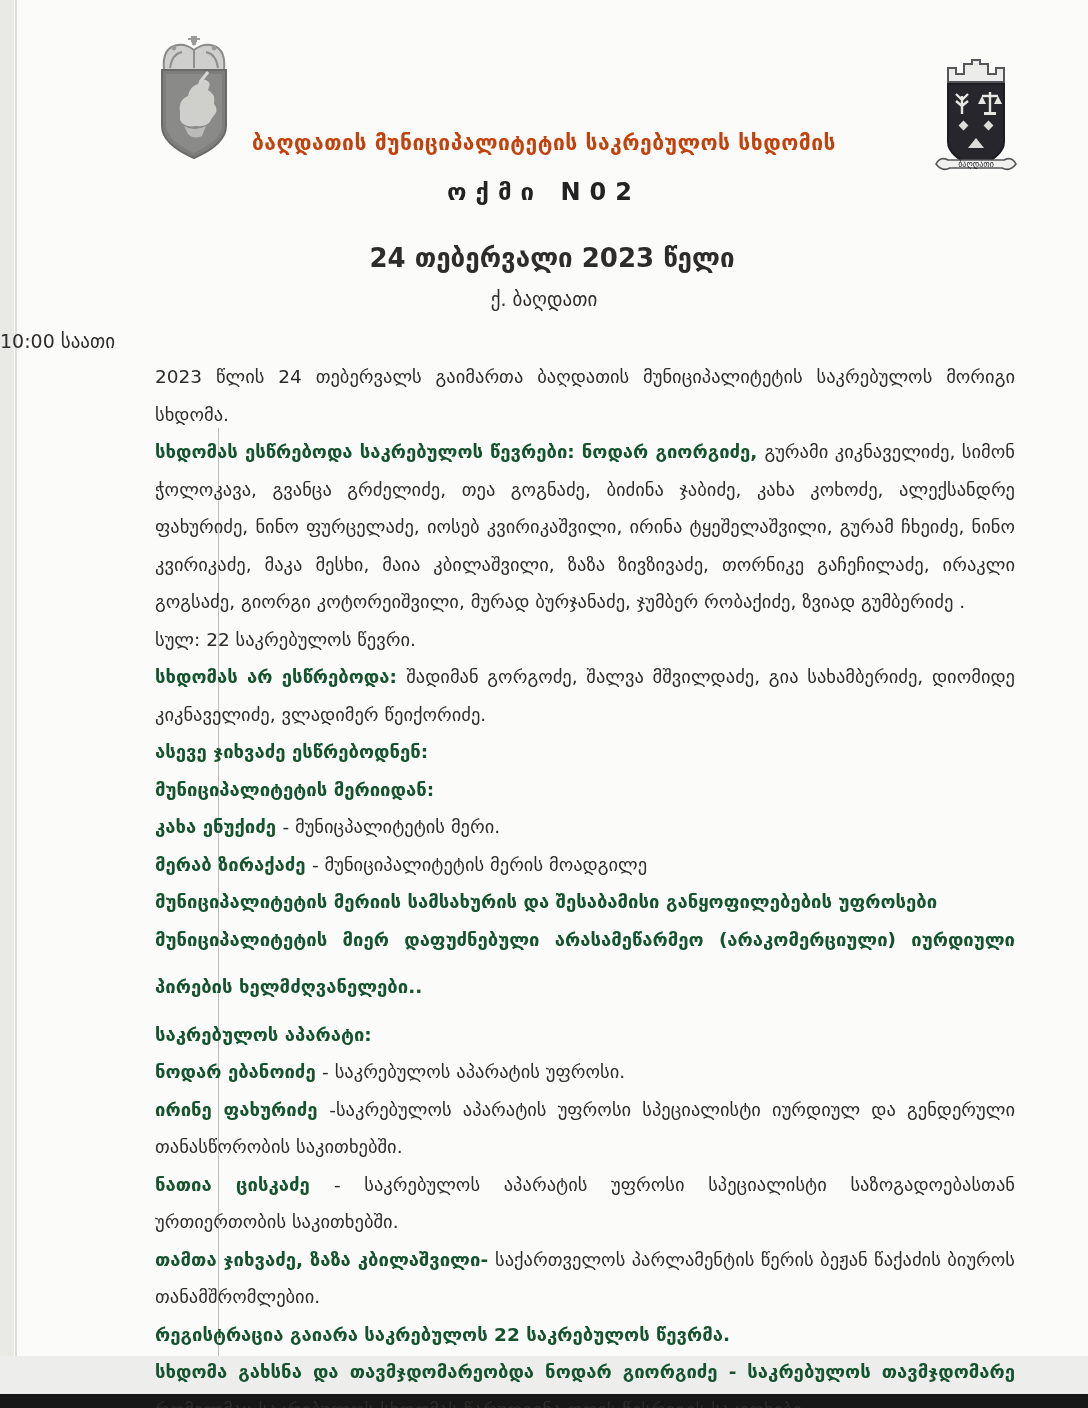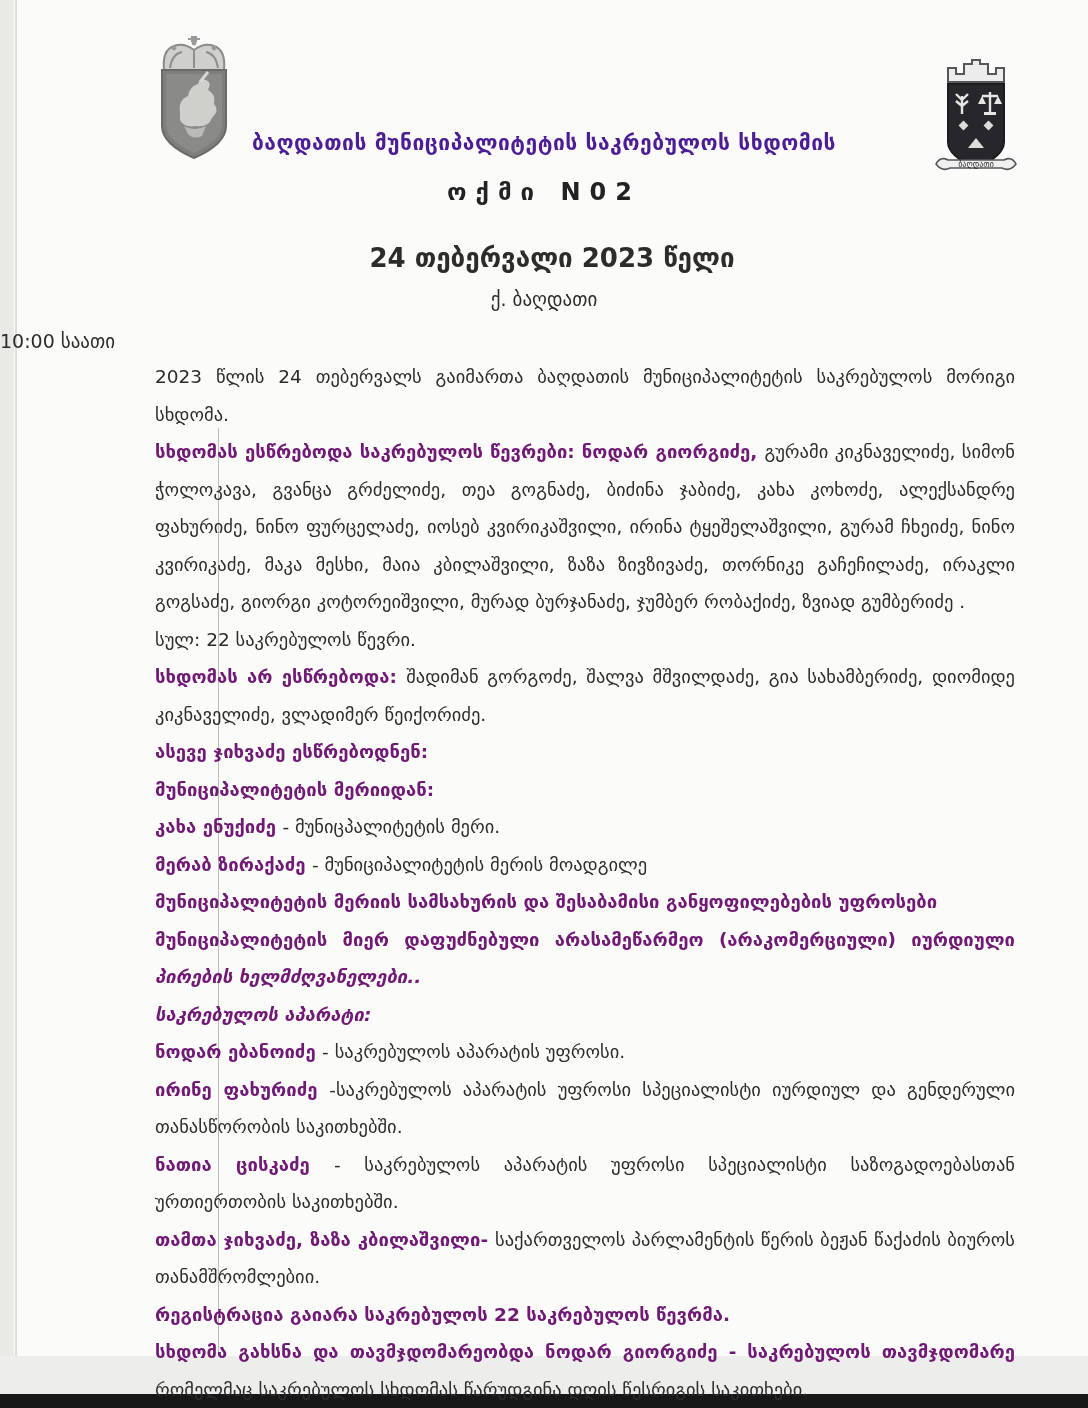--- a/index.html
+++ b/index.html
@@ -16,39 +16,39 @@
   .scan-left-strip{position:absolute;left:0;top:0;width:14px;height:1408px;background:#e9e9e6;}
   .scan-left-edge{position:absolute;left:15px;top:0;width:2px;height:1408px;background:#e0ddd8;}
   .scan-fold-line{position:absolute;left:218px;top:428px;width:1px;height:968px;background:#bdbdb8;}
   .scan-bottom-strip{position:absolute;left:0;top:1356px;width:1088px;height:38px;background:#ededeb;}
   .scan-bottom-shadow{position:absolute;left:0;top:1394px;width:1088px;height:14px;background:#171717;}
 
   
   .emblem-left{position:absolute;left:150px;top:34px;}
   .emblem-right{position:absolute;left:926px;top:56px;}
   .org-line{position:absolute;left:0;top:131px;width:100%;text-align:center;
-    font-weight:bold;font-size:21px;letter-spacing:.5px;color:#4c1d95;}
+    font-weight:bold;font-size:21px;letter-spacing:.5px;color:#c2410c;}
   .protocol-title{position:absolute;left:0;top:178px;width:100%;text-align:center;
     font-weight:bold;font-size:24px;letter-spacing:9px;color:#222;}
   .date-line{position:absolute;left:8px;top:243px;width:100%;text-align:center;
     font-weight:600;font-size:26px;}
   .city-line{position:absolute;left:0;top:288px;width:100%;text-align:center;
     font-weight:500;font-size:19px;}
   .time-line{position:absolute;left:0;top:330px;width:100%;text-align:left;
     font-weight:500;font-size:19px;}
 
   
   .doc-body{
     position:absolute;left:155px;top:358px;width:860px;
     font-size:18.5px;line-height:37.5px;text-align:justify;
   }
   .para{margin:0;}
-  .para.gap{font-style:italic;}
+  .para.gap{margin-top:10px;}
   .para.jlast{text-align:justify;text-align-last:justify;}
-  .para .b{font-weight:bold;color:#701a75;}
+  .para .b{font-weight:bold;color:#14532d;}
 </style>
 </head>
 <body>
 
 <div class="page">
 
   <div class="scan-left-strip"></div>
   <div class="scan-left-edge"></div>
   <div class="scan-fold-line"></div>
   <div class="scan-bottom-strip"></div>

